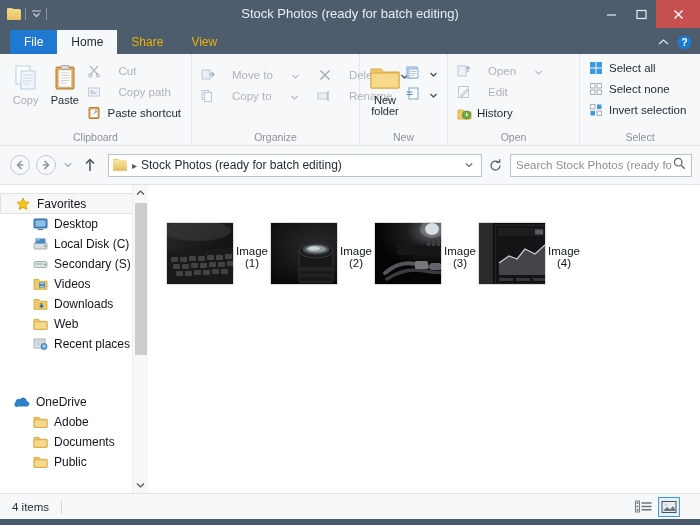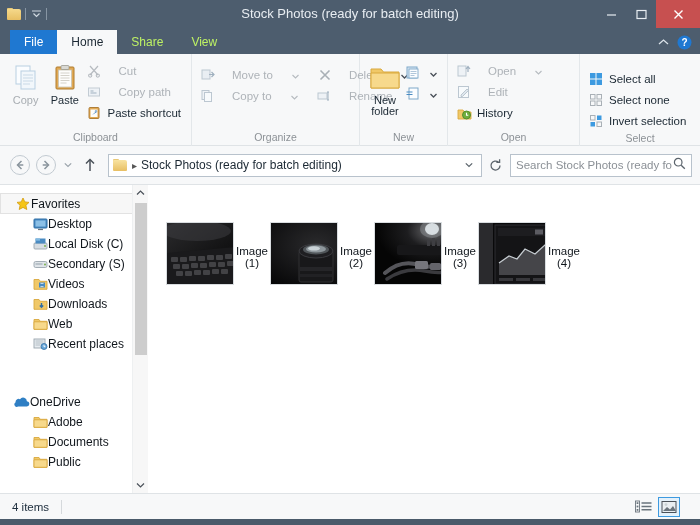--- a/index.html
+++ b/index.html
@@ -69,21 +69,21 @@
     position: relative;
   }
   .tab {
     height: 24px; line-height: 24px;
     padding: 0 14px;
     font-size: 12px; color: #ffffff;
     cursor: default;
   }
   .tab.file { background: #1f78d1; color: #fff; font-weight: normal; }
   .tab.active { background: #f7f8f9; color: #1b2833; }
-  .tab.inactive { color: #bef264; }
+  .tab.inactive { color: #eab308; }
   .ribbon-right {
     margin-left: auto; display: flex; align-items: center;
     gap: 8px; padding-right: 8px; height: 24px;
   }
   .chev-up svg, .help-ico svg { display: block; }
 
   
   .ribbon {
     flex: 0 0 92px; height: 92px;
     background: #f7f8f9;
@@ -171,21 +171,21 @@
   }
   .navpane {
     width: 148px; flex: 0 0 148px;
     background: #fff; position: relative;
     padding-top: 8px;
     overflow: hidden;
   }
   .nav-section { margin-bottom: 2px; }
   .nav-row {
     height: 20px; display: flex; align-items: center;
-    gap: 0; padding-left: 14px; font-size: 12px; color: #10161c;
+    gap: 6px; padding-left: 14px; font-size: 12px; color: #10161c;
     white-space: nowrap;
   }
   .nav-row.child { padding-left: 32px; }
   .nav-row.header-sel {
     background: #f7f7f7; border: 1px solid #e2e2e2;
     margin-right: 12px; height: 21px;
   }
   .nav-ico { width: 16px; height: 16px; flex: 0 0 16px; display: flex; align-items: center; justify-content: center; }
   .navscroll {
     position: absolute; right: 0; top: 0; bottom: 0;
@@ -494,21 +494,21 @@
                 </svg>
             </span>
             <span>History</span>
           </div>
         </div>
       </div>
       <div class="rgroup-label">Open</div>
     </div>
 
     <div class="rgroup" style="flex:1">
-      <div class="rgroup-body" style="padding-top:12px">
+      <div class="rgroup-body" style="padding-top:1px">
         <div class="smallcol">
           <div class="smallbtn">
             <span class="si">
               <svg width="14" height="14" viewBox="0 0 14 14">
                   <rect x="1" y="1" width="5.5" height="5.5" fill="#3d9ae0"></rect>
                   <rect x="7.5" y="1" width="5.5" height="5.5" fill="#3d9ae0"></rect>
                   <rect x="1" y="7.5" width="5.5" height="5.5" fill="#3d9ae0"></rect>
                   <rect x="7.5" y="7.5" width="5.5" height="5.5" fill="#3d9ae0"></rect>
                 </svg>
             </span>

